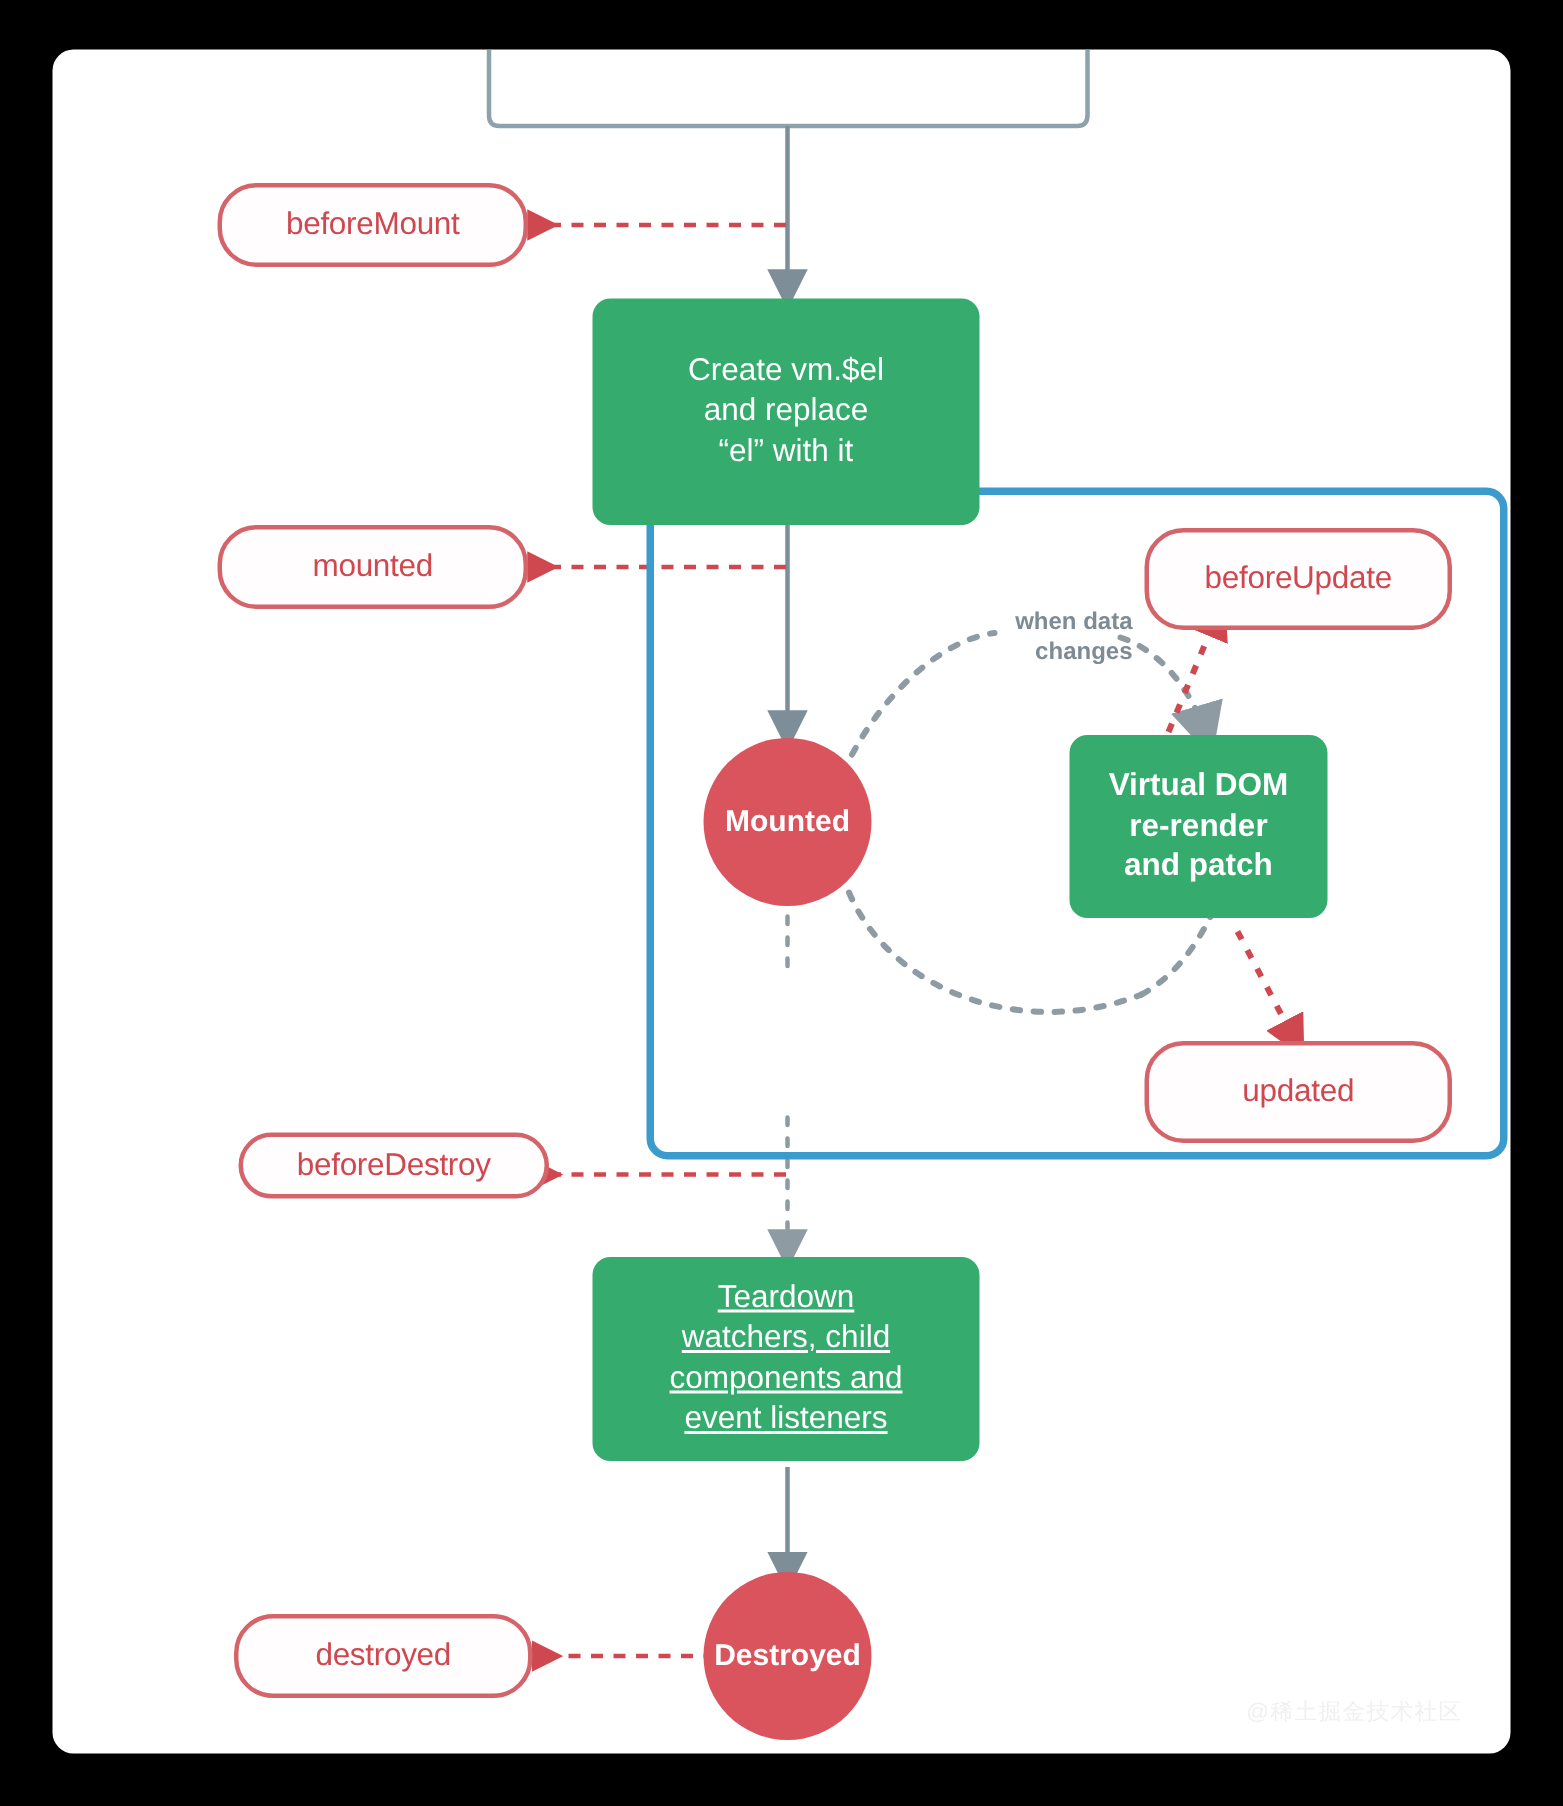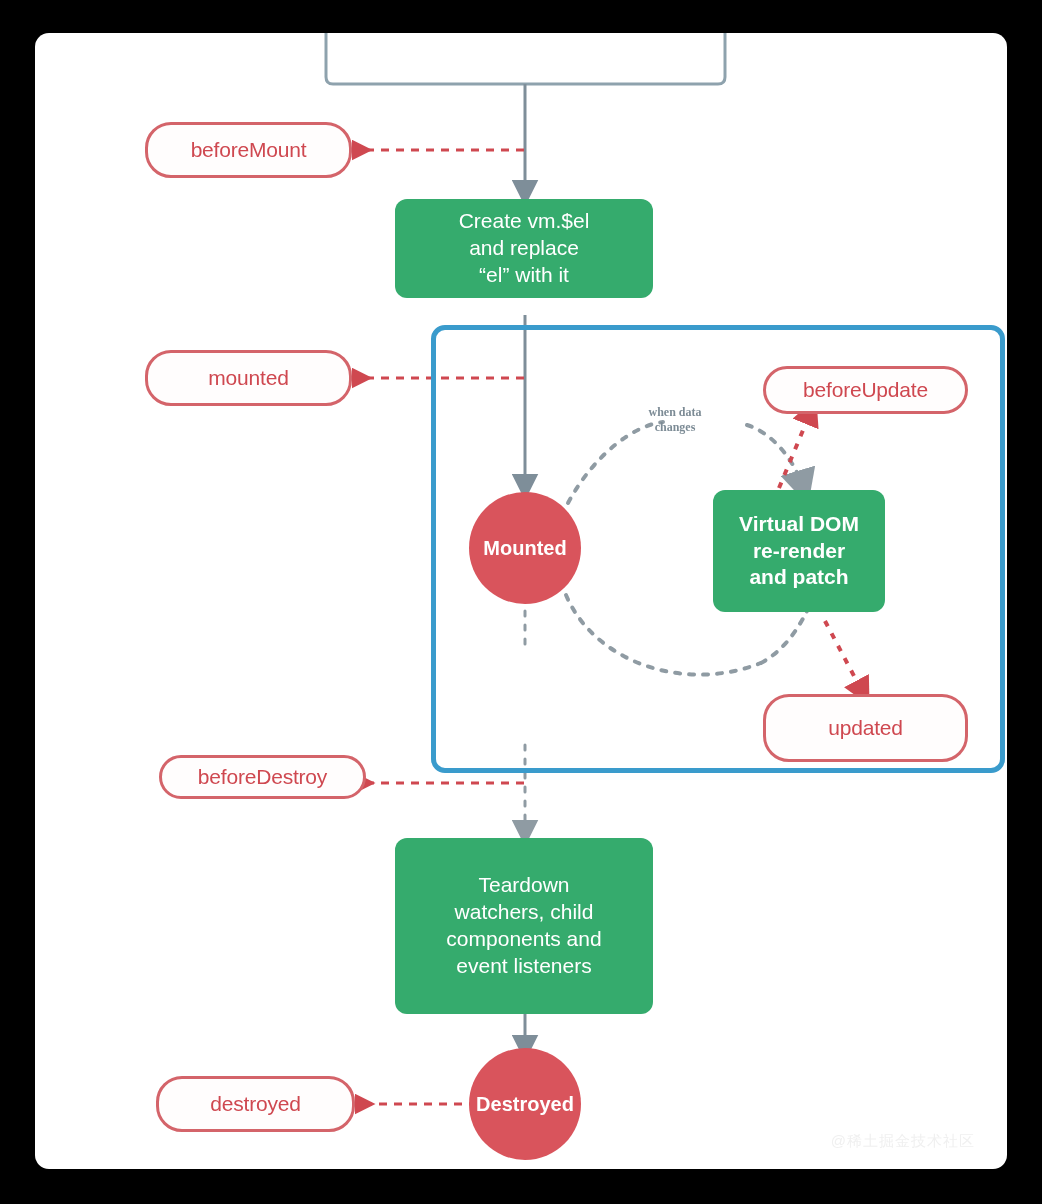--- a/index.html
+++ b/index.html
@@ -71,24 +71,23 @@
     color: #ffffff;
     font-weight: bold;
     font-size: 20px;
   }
 
   
   .note {
     position: absolute;
     color: #7c8b95;
     font-weight: bold;
-    font-size: 12px;
+    font-size: 16px;
     line-height: 1.28;
-    text-align: center;
-    font-family: Liberation Serif, serif;
+    text-align: right;
   }
 
   
   #update-region {
     position: absolute;
     left: 396px; top: 292px;
     width: 574px; height: 448px;
     border: 5px solid #3a9bcc;
     border-radius: 14px;
     background: transparent;
@@ -155,33 +154,33 @@
 
       <line x1="490" y1="945" x2="490" y2="1015" stroke="#7e8e99" stroke-width="3" marker-end="url(#arrow-gray)"></line>
     </svg>
 
     <div id="update-region"></div>
 
     <div class="pill" style="left:110px; top:89px; width:207px; height:56px;">beforeMount</div>
 
     <div class="pill" style="left:110px; top:317px; width:207px; height:56px;">mounted</div>
 
-    <div class="pill" style="left:728px; top:333px; width:205px; height:48px;">beforeUpdate</div>
+    <div class="pill" style="left:728px; top:319px; width:205px; height:68px;">beforeUpdate</div>
 
     <div class="pill" style="left:728px; top:661px; width:205px; height:68px;">updated</div>
 
     <div class="pill" style="left:124px; top:722px; width:207px; height:44px;">beforeDestroy</div>
 
     <div class="pill" style="left:121px; top:1043px; width:199px; height:56px;">destroyed</div>
 
-    <div class="greenbox" style="left:360px; top:166px; width:258px; height:99px;">Create vm.$el<br>and replace<br>“el” with it</div>
+    <div class="greenbox" style="left:360px; top:166px; width:258px; height:151px;">Create vm.$el<br>and replace<br>“el” with it</div>
 
     <div class="greenbox" style="left:678px; top:457px; width:172px; height:122px;font-weight:bold;">Virtual DOM<br>re-render<br>and patch</div>
 
-    <div class="greenbox" style="left:360px; top:805px; width:258px; height:176px;">Teardown<br>watchers, child<br>components and<br>event listeners</div>
+    <div class="greenbox" style="left:360px; top:805px; width:258px; height:136px;text-decoration:underline;">Teardown<br>watchers, child<br>components and<br>event listeners</div>
 
     <div class="circle" style="left:434px; top:459px; width:112px; height:112px;">Mounted</div>
 
     <div class="circle" style="left:434px; top:1015px; width:112px; height:112px;">Destroyed</div>
 
     <div class="note" style="left:560px; top:372px; width:160px;">when data<br>changes</div>
 
 
     <div id="watermark">@稀土掘金技术社区</div>
 

